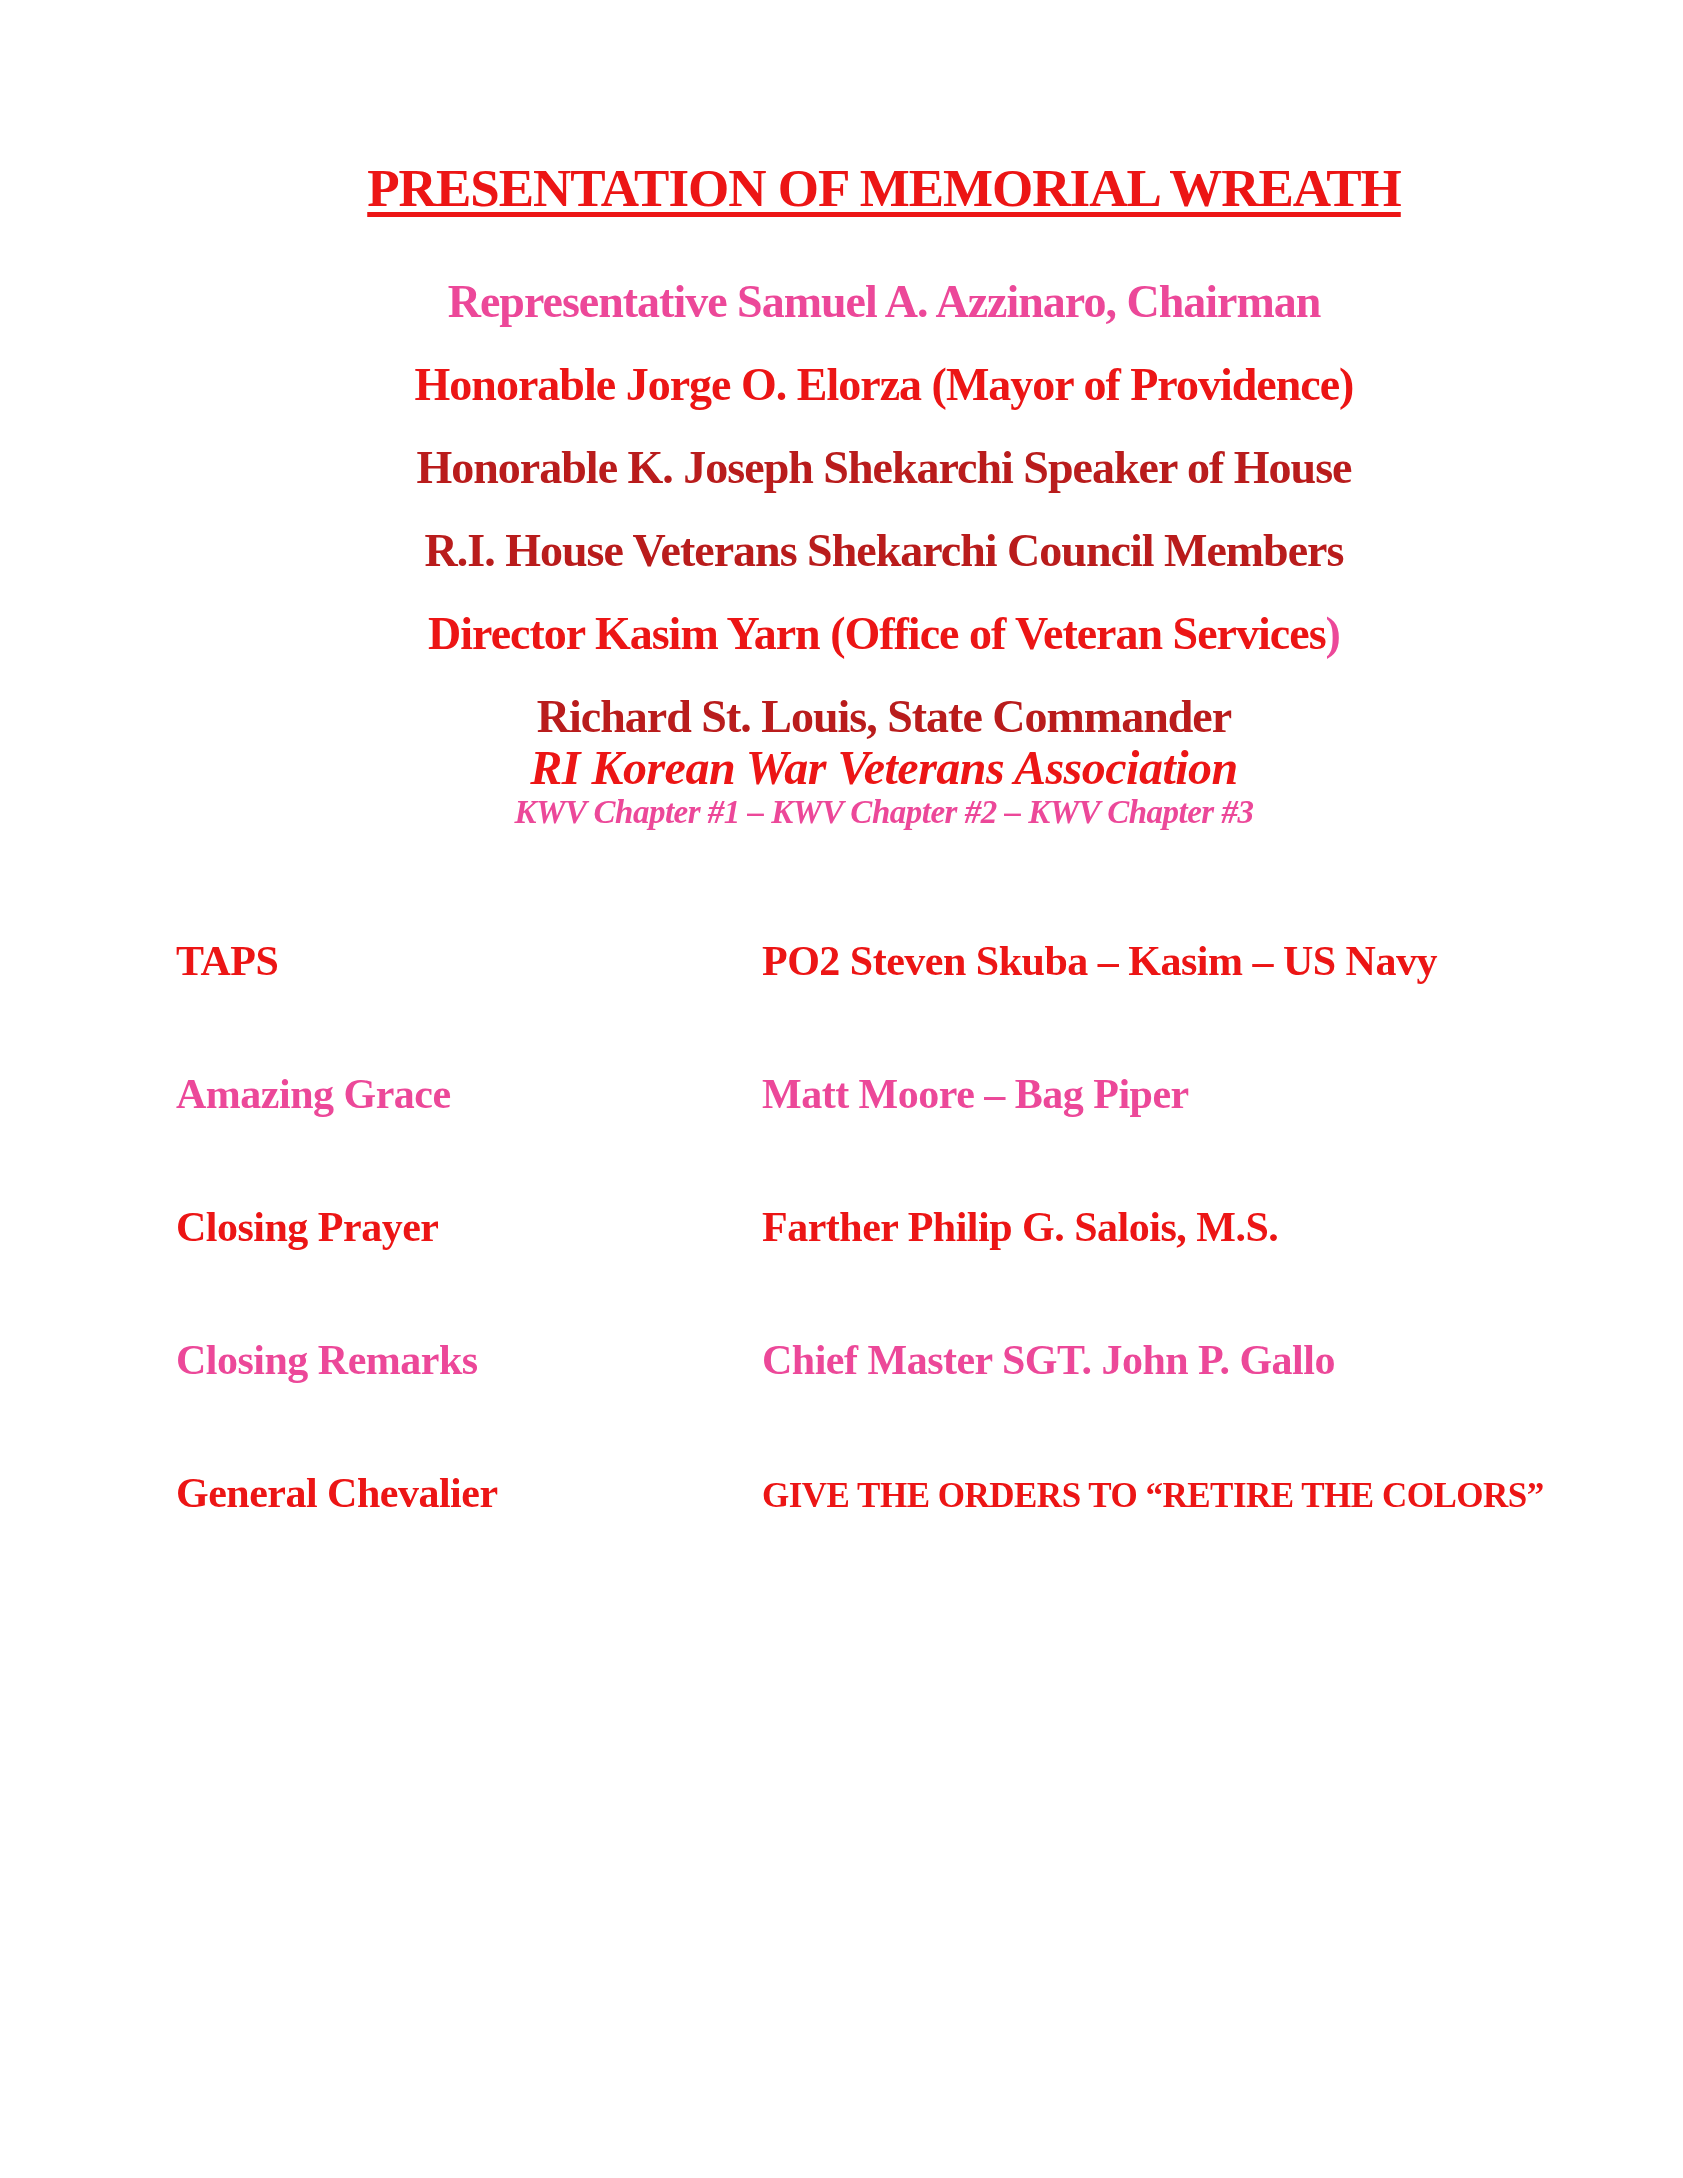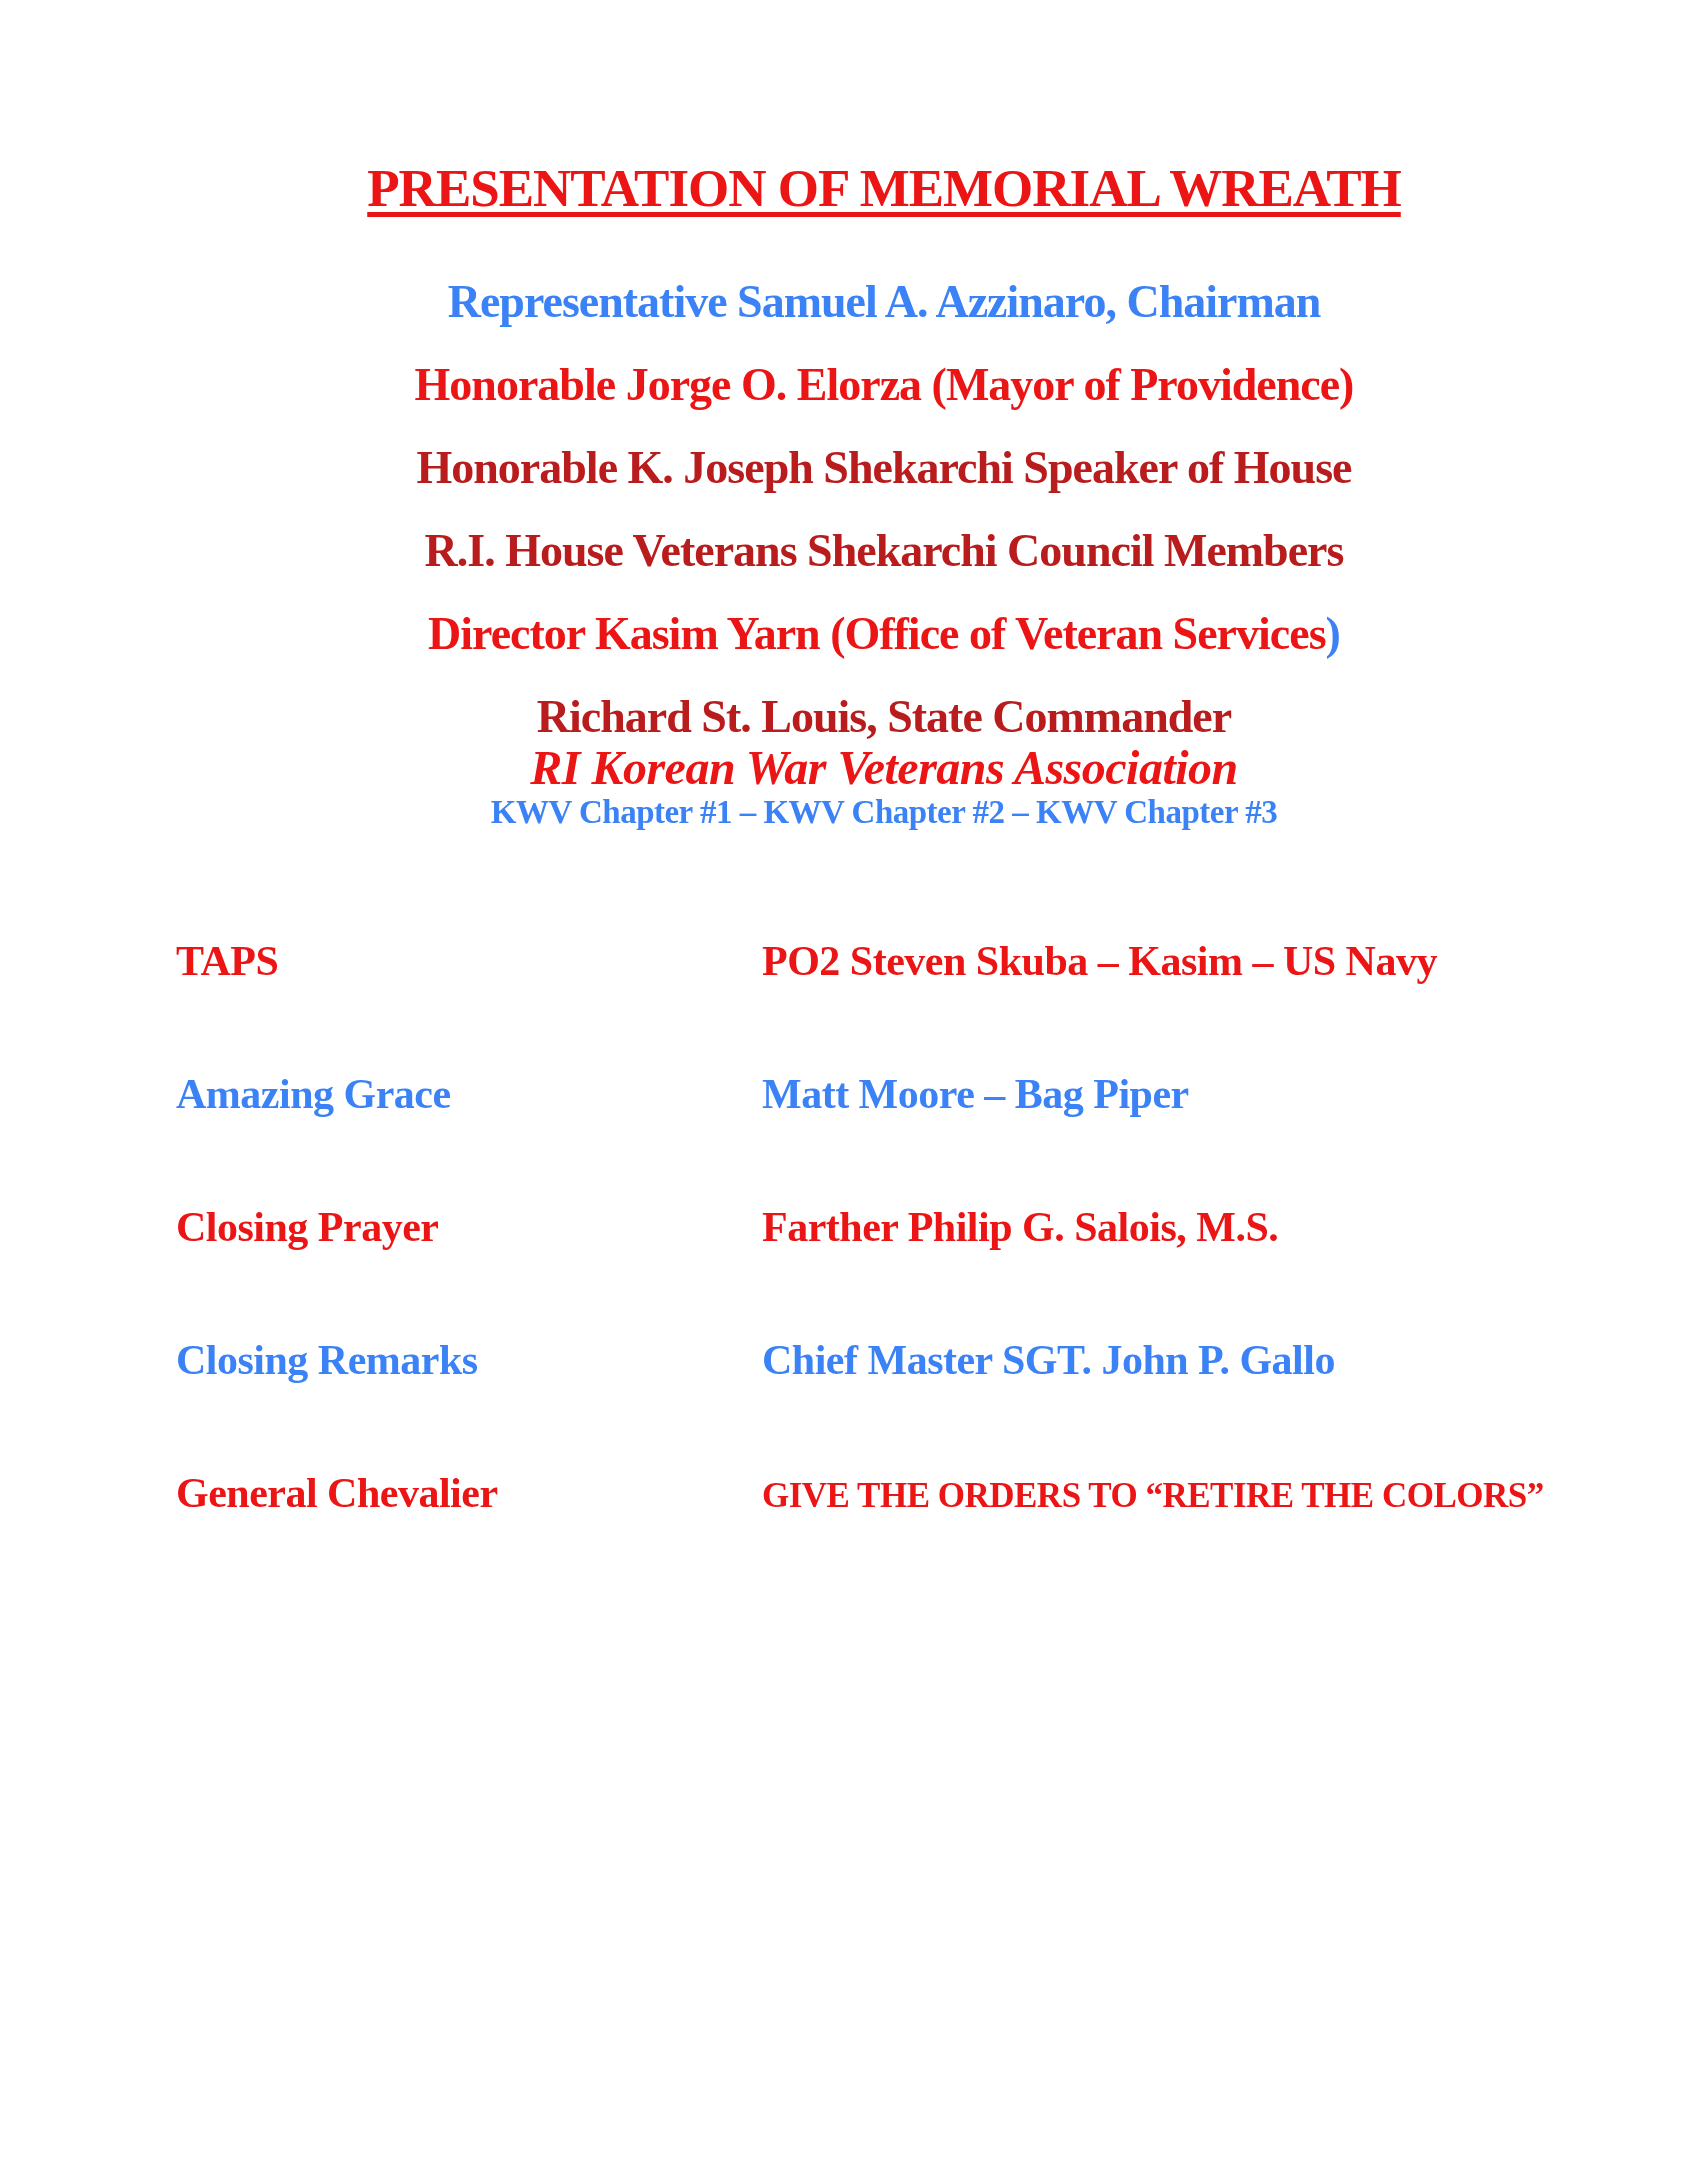--- a/index.html
+++ b/index.html
@@ -48,33 +48,34 @@
     letter-spacing: -0.5px;
     white-space: nowrap;
     font-style: italic;
   }
   .kwv {
     font-size: 33px;
     line-height: 40px;
     margin: 0;
     letter-spacing: -0.5px;
     white-space: nowrap;
+    font-style: italic;
   }
   .program { margin-top: 106px; }
   .row {
     font-size: 42px;
     line-height: 46px;
     margin: 0 0 87px 0;
     letter-spacing: -0.5px;
     white-space: nowrap;
   }
   .row .label { display: inline-block; width: 586px; }
   .row:nth-child(5) .value { font-size: 35px; }
   [data-color="red"]   { color: #EC1515; }
-  [data-color="navy"]  { color: #3b82f6; }
+  [data-color="navy"]  { color: #ec4899; }
   [data-color="steel"] { color: #b91c1c; }
 </style>
 </head>
 <body>
 
 <div class="page">
   <header class="header">
     <h1 class="title" data-color="red">PRESENTATION OF MEMORIAL WREATH</h1>
 
     <p class="hline first" data-color="navy"><span>Representative Samuel A. Azzinaro, Chairman</span><span></span></p>

